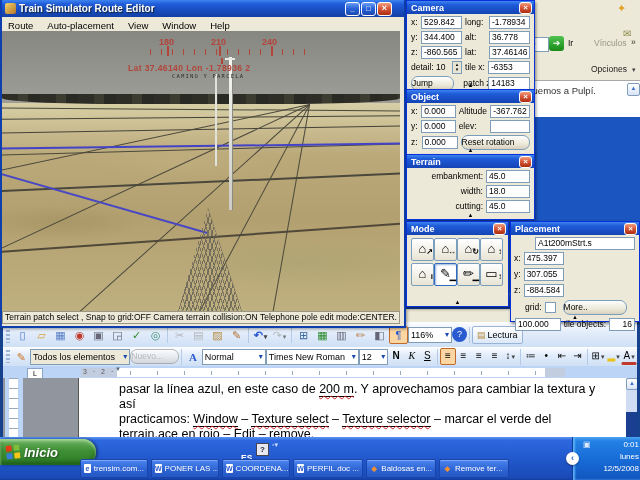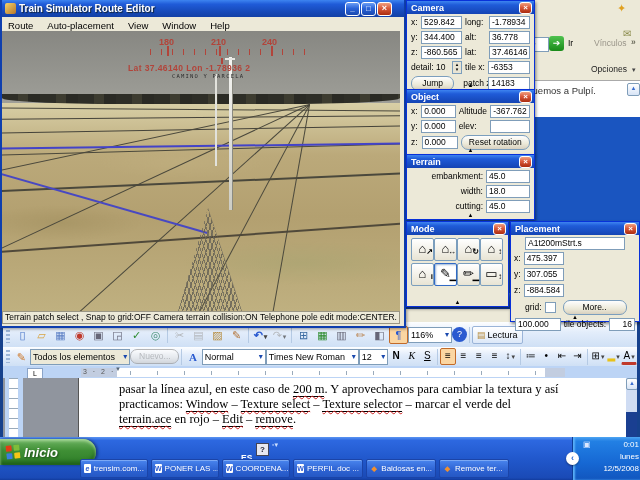--- a/index.html
+++ b/index.html
@@ -19,21 +19,21 @@
   .panel{background:#ECE9D8;border:1px solid #0831d9;box-shadow:1px 2px 3px rgba(0,0,0,.45)}
   .ptb{height:13px;display:flex;align-items:center;justify-content:space-between;padding:0 2px 0 4px;
     background:linear-gradient(180deg,#3d84f0,#1f5bd8 30%,#1444b4);color:#fff;font-weight:bold;font-size:9px}
   .ptb .xbtn{width:11px;height:10px;line-height:9px;font-size:8px}
   .rollup{position:absolute;left:0;right:0;bottom:0;height:7px;text-align:center;font-size:6px;line-height:7px;color:#000}
   .rollup::before{content:"▲"}
   .fld{background:#fff;border:1px solid #7f9db9;font-size:8.5px;padding:0 2px;height:11px;line-height:11px;
     overflow:hidden;white-space:nowrap}
   .lab{font-size:8.5px;line-height:13px;white-space:nowrap}
   .btn{background:linear-gradient(#fefefe,#ece9d8 60%,#d8d0bf);border:1px solid #7b9ebd;border-radius:7px;
-    font-size:8.5px;text-align:center;height:13px;line-height:12px}
+    font-size:8.5px;height:13px;line-height:12px}
   .prow{display:flex;align-items:center;gap:3px;margin:2px 4px 0 4px}
   
   .mbtn{width:21px;height:21px;border:1px solid #7b9ebd;border-radius:2px;background:linear-gradient(#fff,#e8e4d4);
     position:relative;font-size:13px;text-align:center;line-height:20px}
   .mbtn.on{background:#fff;border:1px solid #316ac5;box-shadow:inset 1px 1px 2px #9db6d8}
   .mbtn b{position:absolute;right:0;bottom:-2px;font-size:8px;font-weight:bold}
   
   .wtb{background:linear-gradient(#fdfeff,#e3edfb 40%,#cfe0f5);border-bottom:1px solid #b5cae4;display:flex;align-items:center}
   .grip{width:4px;height:70%;margin:0 3px;background:repeating-linear-gradient(180deg,#9db6d8 0 2px,transparent 2px 4px)}
   .ti{width:17px;height:16px;text-align:center;line-height:16px;font-size:11px;border:1px solid transparent;border-radius:2px}
@@ -178,21 +178,21 @@
     </div>
 
     <div class="a" style="left:0;top:85px;width:634px;height:59px;background:#90959e;overflow:hidden">
 
       <div class="a" style="left:2px;top:0;width:18px;height:59px;background:#bcd4f5">
         <div class="a" style="left:4px;top:0;width:9px;height:59px;background:#fff;
              background-image:repeating-linear-gradient(180deg,#9ab 0 1px,transparent 1px 10px)"></div>
       </div>
 
       <div class="a" style="left:75px;top:0;width:548px;height:59px;background:#fff;border-left:1px solid #555;border-right:1px solid #555">
-        <div class="a" style="left:40px;top:4px;width:480px;font-family:Liberation Serif, serif;font-size:12.5px;line-height:15px;color:#000">
+        <div class="a" style="left:40px;top:4px;width:480px;font-family:Liberation Sans, sans-serif;font-size:12.5px;line-height:15px;color:#000">
           <div><span>pasar la línea azul, en este caso de </span><span class="lnk sp">200 m</span><span>. Y aprovechamos para cambiar la textura y así</span></div>
           <div><span>practicamos: </span><span class="lnk sp">Window</span><span> – </span><span class="lnk sp">Texture select</span><span> – </span><span class="lnk sp">Texture selector</span><span> – marcar el verde del</span></div>
           <div><span class="lnk sp">terrain.ace</span><span> en rojo – </span><span class="lnk sp">Edit</span><span> – </span><span class="lnk sp">remove</span><span>.</span></div>
         </div>
       </div>
 
       <div class="a sbar" style="left:623px;top:0;width:11px;height:59px">
         <div class="sarr" style="width:10px;height:10px">▲</div>
         <div class="a" style="left:0;top:34px;width:11px;height:25px;background:#1a3f91"></div>
       </div>
@@ -363,21 +363,21 @@
     </div>
     <div class="rollup"></div>
   </div>
 
   <div class="a panel" style="left:510px;top:221px;width:128px;height:99px;z-index:3">
     <div class="ptb">
       <span>Placement</span>
       <span class="xbtn"></span>
     </div>
     <div class="prow">
-      <span class="fld" style="width:94px;margin-left:10px">A1t200mStrt.s</span>
+      <span class="fld" style="width:94px;margin-left:20px">A1t200mStrt.s</span>
     </div>
     <div style="display:flex;margin:1px 3px 0 3px;gap:2px">
       <div style="width:50px">
         <div class="prow" style="margin:1px 0 0 0">
           <span class="lab" style="width:7px">x:</span>
           <span class="fld" style="width:38px">475.397</span>
         </div>
         <div class="prow" style="margin:3px 0 0 0">
           <span class="lab" style="width:7px">y:</span>
           <span class="fld" style="width:38px">307.055</span>

